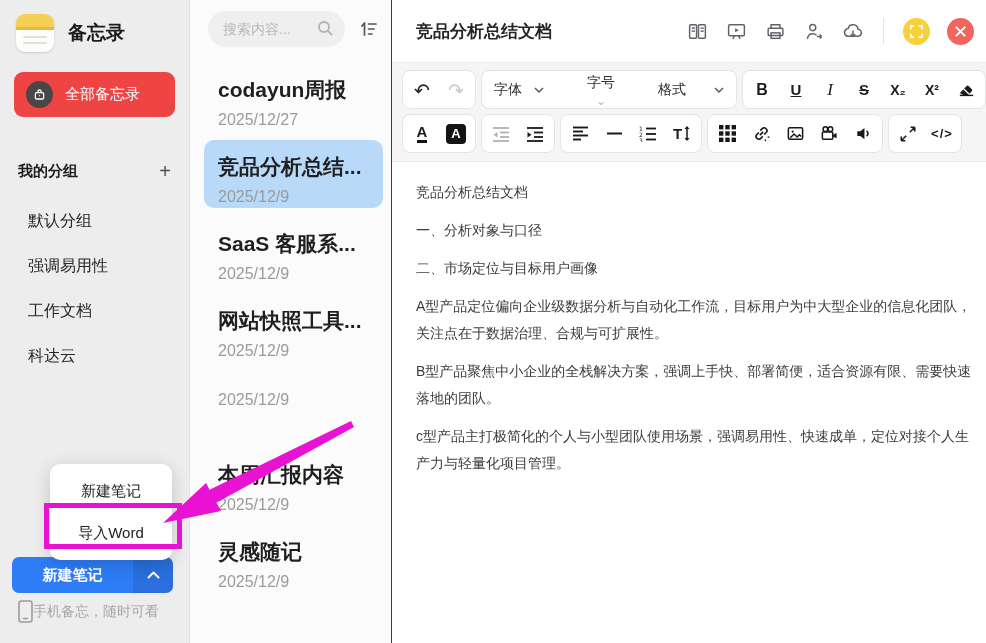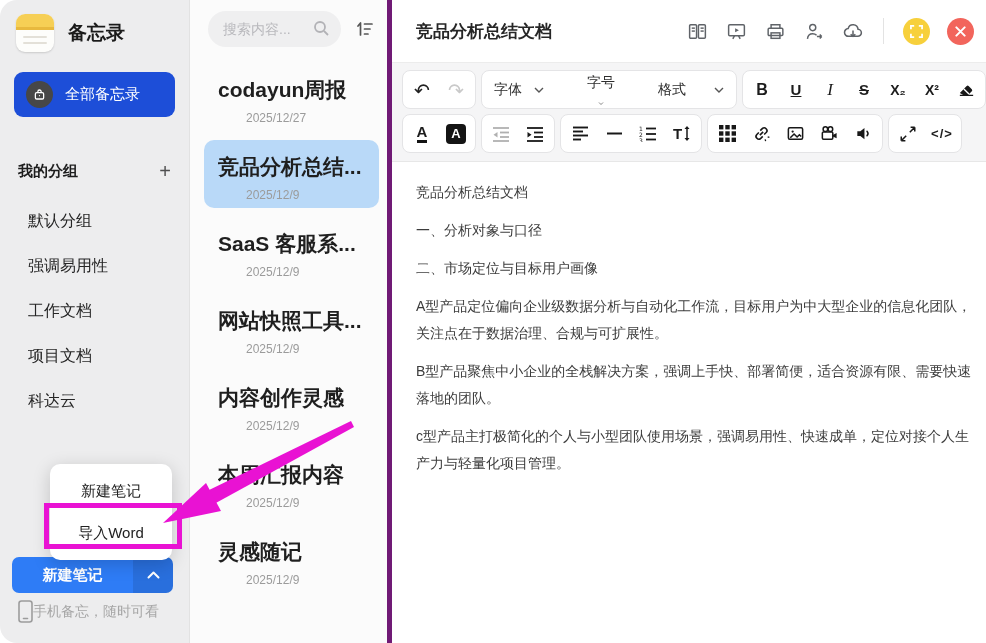--- a/index.html
+++ b/index.html
@@ -1,32 +1,32 @@
 <!DOCTYPE html>
 <html><head>
 <meta charset="utf-8">
 <style>
   * { margin:0; padding:0; box-sizing:border-box; }
   html,body { width:986px; height:643px; overflow:hidden; }
   body { font-family:"Liberation Sans","DejaVu Sans",sans-serif; background:#fff; }
-  .app { position:relative; width:986px; height:643px; overflow:hidden; background:#fff;border-radius:17px; }
+  .app { position:relative; width:986px; height:643px; overflow:hidden; background:#fff; }
 
   
   .sidebar { position:absolute; left:0; top:0; width:190px; height:643px;
              background:#ededee; border-right:1px solid #e2e2e2; }
   .logo-row { display:flex; align-items:center; gap:14px; padding:14px 16px 10px 16px; }
   .logo-icon { width:38px; height:38px; background:#fdfdfb; border-radius:9px;
                box-shadow:0 1px 2px rgba(0,0,0,.15); position:relative; overflow:hidden; }
   .logo-icon .band { position:absolute; left:0; top:0; right:0; height:15px; background:#f6cf55; }
   .logo-icon .band2 { position:absolute; left:0; top:13px; right:0; height:3px; background:#e8b93e; }
   .logo-icon .ln { position:absolute; left:7px; right:7px; height:2px; background:#e3e0d8; border-radius:1px; }
   .app-title { font-size:19px; font-weight:bold; color:#1a1a1a; }
   .nav-item { display:flex; align-items:center; gap:12px; margin:0 14px; height:45px;
               border-radius:9px; padding:0 12px; font-size:15px; color:#2b2b2b; cursor:pointer; }
-  .nav-item.active { background:#1d4ed8; color:#fff; }
+  .nav-item.active { background:#ef4444; color:#fff; }
   .nav-badge { width:27px; height:27px; border-radius:50%; display:flex; align-items:center; justify-content:center; flex:none; }
   .nav-badge.dark { background:#474747; }
   .nav-badge.orange { background:#f0a43a; }
   .groups-header { display:flex; align-items:center; justify-content:space-between;
                    padding:0 18px; margin-top:44px; font-size:15px; font-weight:bold; color:#1d1d1d; }
   .plus-btn { font-size:20px; font-weight:normal; color:#4f4f4f; cursor:pointer; line-height:1; }
   .group-list { margin-top:18px; }
   .group-item { padding:12px 28px; font-size:16px; color:#262626; cursor:pointer; }
 
   
@@ -42,35 +42,35 @@
                   cursor:pointer; z-index:20; }
   .new-note-main { flex:1; display:flex; align-items:center; justify-content:center;
                    color:#fff; font-size:15px; font-weight:bold; }
   .new-note-chev { width:40px; display:flex; align-items:center; justify-content:center;
                    background:rgba(0,0,0,.10); }
   .hint-row { position:absolute; left:18px; top:600px; display:flex; align-items:center; 
               color:#a6a6a6; font-size:14px; }
 
   
   .notelist { position:absolute; left:190px; top:0; width:202px; height:643px;
-              background:#fbfbfb; border-right:5px solid #701a75; }
+              background:#fbfbfb; border-right:1px solid #701a75; }
   .search-row { display:flex; align-items:center; gap:10px; padding:11px 10px 8px 18px; }
   .search-box { flex:1; height:36px; background:#efeff0; border-radius:18px; position:relative;
                 display:flex; align-items:center; }
   .search-box input { border:none; outline:none; background:transparent; width:100%;
                       padding:0 32px 0 15px; font-size:14px; color:#444;
                       font-family:"Liberation Sans","DejaVu Sans",sans-serif; }
   .search-box input::placeholder { color:#b9b9bd; }
   .search-mag { position:absolute; right:11px; top:9px; }
   .sort-btn { width:26px; height:26px; display:flex; align-items:center; justify-content:center; cursor:pointer; }
   .note-items { padding:8px 8px 0 14px; }
   .note-item { border-radius:10px; padding:13px 14px 0 14px; height:68px; margin-bottom:9px; cursor:pointer; }
   .note-item.selected { background:#b9d9f8; }
   .note-title { font-size:21px; font-weight:bold; color:#1f1f1f; white-space:nowrap; overflow:hidden; }
-  .note-date { font-size:12px; color:#9b9b9b; margin-top:7px;margin-left:28px; }
+  .note-date { font-size:16px; color:#9b9b9b; margin-top:7px; }
 
   
   .editor { position:absolute; left:392px; top:0; width:594px; height:643px; background:#fff; }
   .ed-header { position:relative; height:62px; display:flex; align-items:center; padding:0 16px 0 24px; }
   .ed-title { font-size:17px; font-weight:bold; color:#262626; }
   .ed-actions { position:absolute; right:12px; top:0; height:62px; display:flex; align-items:center; gap:17px; }
   .hicon { width:22px; height:22px; display:flex; align-items:center; justify-content:center; cursor:pointer; }
   .vdivider { width:1px; height:26px; background:#e3e3e3; margin:0 2px; }
   .circle-btn { width:27px; height:27px; border-radius:50%; display:flex; align-items:center;
                 justify-content:center; cursor:pointer; }
@@ -138,21 +138,20 @@
 
     <div class="groups-header">
       <span>我的分组</span>
       <span class="plus-btn">+</span>
     </div>
 
     <div class="group-list">
       <div class="group-item">默认分组</div>
       <div class="group-item">强调易用性</div>
       <div class="group-item">工作文档</div>
-      <div class="group-item">项目文档</div>
       <div class="group-item">科达云</div>
     </div>
 
     <div class="popup">
       <div class="popup-item">新建笔记</div>
       <div class="popup-item">导入Word</div>
     </div>
 
     <div class="new-note-btn">
       <div class="new-note-main">新建笔记</div>
@@ -204,21 +203,20 @@
       </div>
       <div class="note-item">
         <div class="note-title">SaaS 客服系...</div>
         <div class="note-date">2025/12/9</div>
       </div>
       <div class="note-item">
         <div class="note-title">网站快照工具...</div>
         <div class="note-date">2025/12/9</div>
       </div>
       <div class="note-item">
-        <div class="note-title">内容创作灵感</div>
         <div class="note-date">2025/12/9</div>
       </div>
       <div class="note-item">
         <div class="note-title">本周汇报内容</div>
         <div class="note-date">2025/12/9</div>
       </div>
       <div class="note-item">
         <div class="note-title">灵感随记</div>
         <div class="note-date">2025/12/9</div>
       </div>

